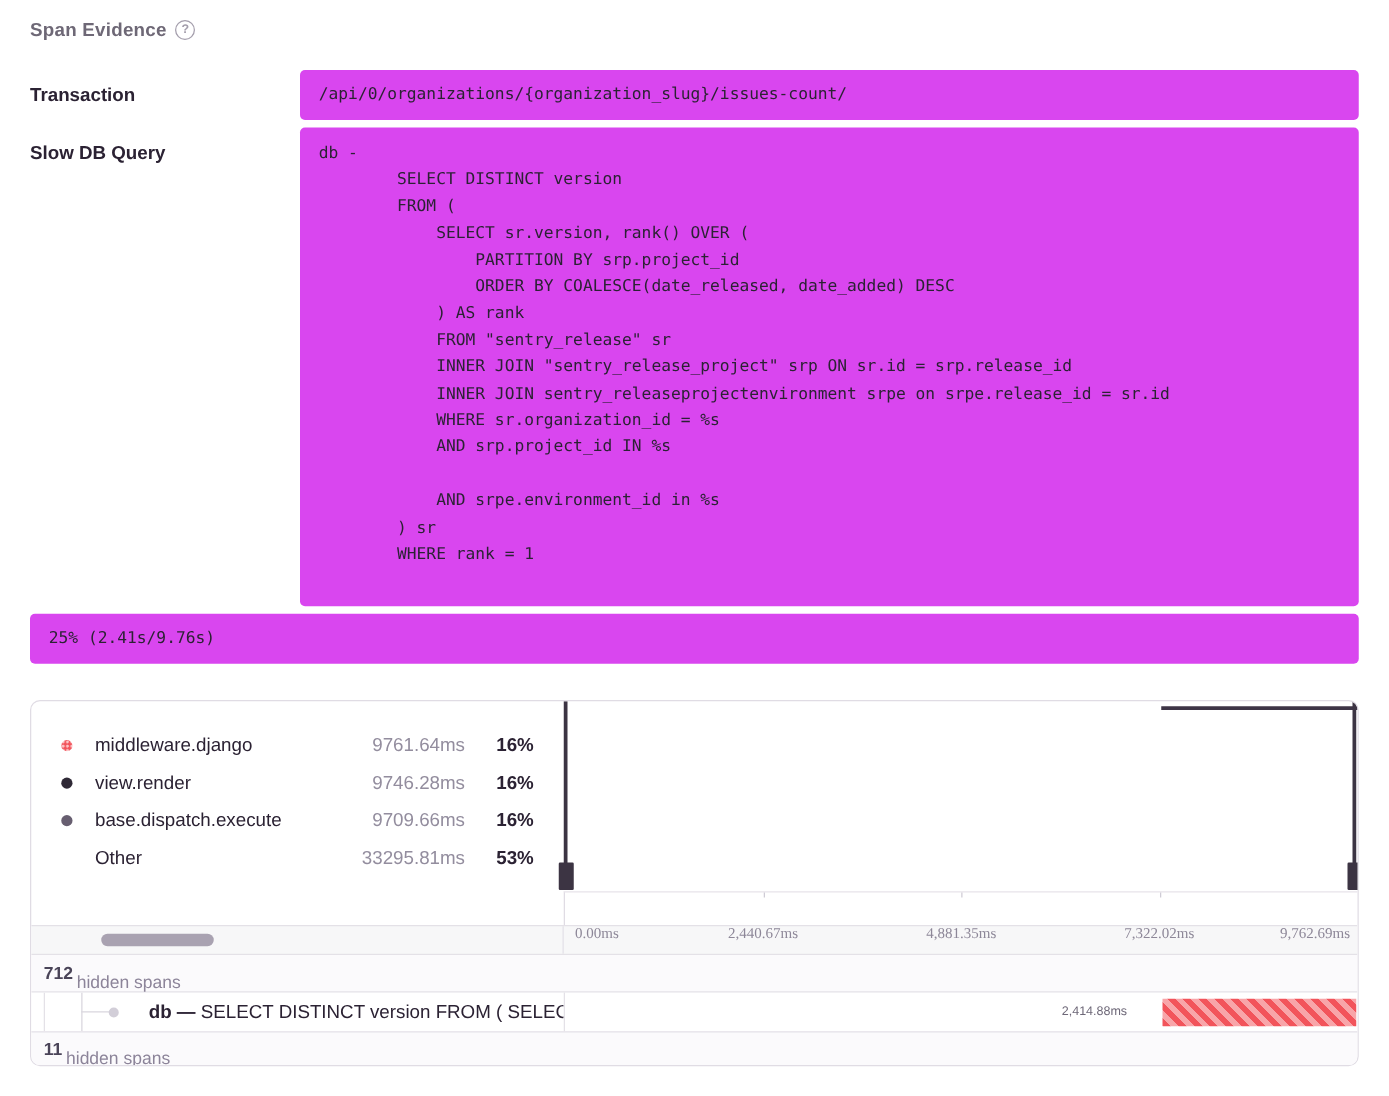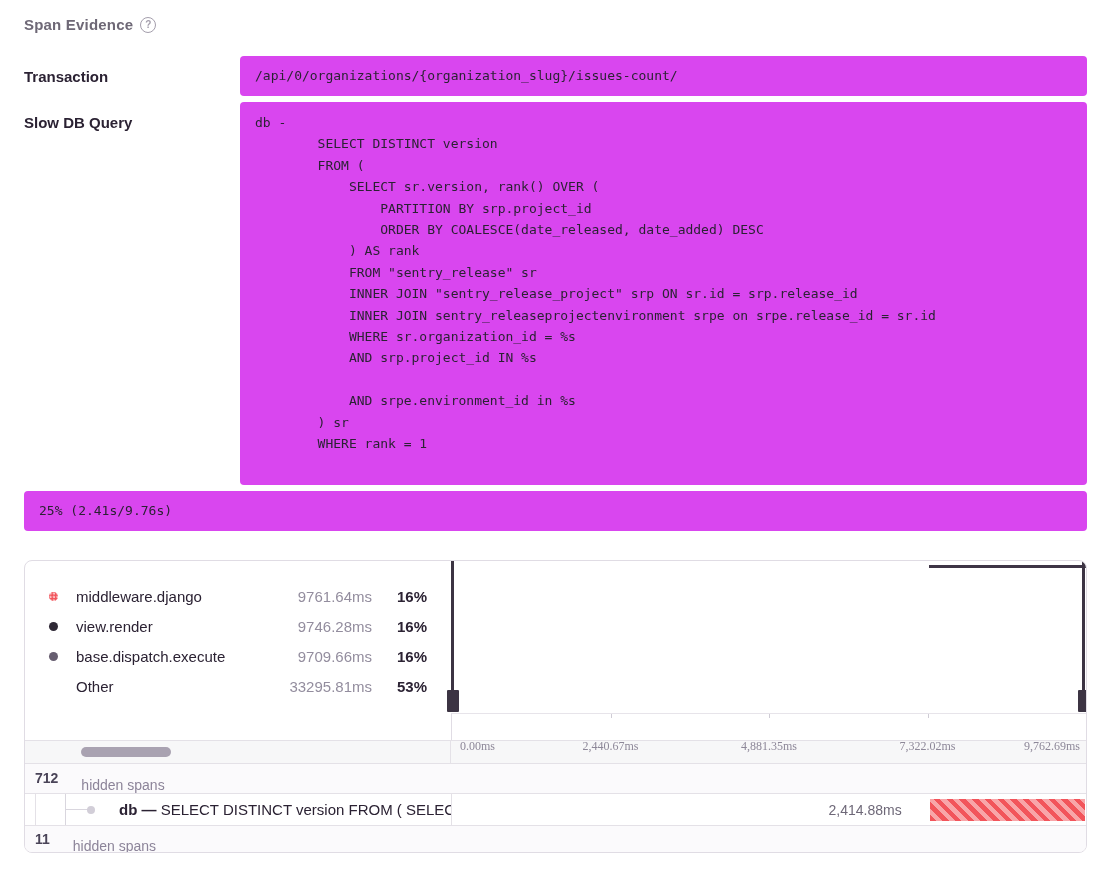--- a/index.html
+++ b/index.html
@@ -1,21 +1,21 @@
 <!DOCTYPE html>
 <html><head>
 <meta charset="utf-8">
 <style>
   * { margin: 0; padding: 0; box-sizing: border-box; }
   html, body { width: 1111px; height: 877px; background: #fff; overflow: hidden; }
   body { font-family: "Liberation Sans", sans-serif; color: #2b2233; }
   .wrap { padding: 16px 24px 0 24px; width: 1111px; }
 
   
-  .section-header { display: flex; align-items: flex-end; gap: 7px; margin-bottom: 23px; }
+  .section-header { display: flex; align-items: flex-start; gap: 7px; margin-bottom: 23px; }
   .section-title { font-size: 15px; font-weight: 700; color: #6e6876; letter-spacing: .2px; }
   .q-icon { width: 16px; height: 16px; border: 1.5px solid #a49eac; border-radius: 50%;
             color: #a49eac; font-size: 10px; font-weight: 700; display: flex;
             align-items: center; justify-content: center; line-height: 1; }
 
   
   .field-row { display: flex; align-items: stretch; margin-bottom: 6px; }
   .field-label { width: 216px; flex: 0 0 216px; font-size: 15px; font-weight: 700;
                  color: #2b2233; padding-top: 12px; }
   .field-value { flex: 1; background: #d946ef; border-radius: 4px;
@@ -63,36 +63,36 @@
   .axis-tick { position: absolute; top: 0; width: 1px; height: 4px; background: #cfccd5; }
   .axis-tick.p1 { left: 25%; } .axis-tick.p2 { left: 50%; } .axis-tick.p3 { left: 75%; }
 
   .scroll-row { height: 23px; background: #f7f7f8; border-top: 1px solid #e4e1e7; display: flex; }
   .scroll-left { width: 426px; flex: 0 0 426px; border-right: 1px solid #e4e1e7; position: relative; }
   .scroll-pill { position: absolute; left: 56px; top: 6px; width: 90px; height: 10px;
                  border-radius: 5px; background: #a9a2b1; }
 
   .hidden-row { height: 30px; background: #fbfafc; border-top: 1px solid #e4e1e7;
                 display: flex; align-items: center; padding-left: 10px; font-size: 14px; }
-  .hidden-count { font-weight: 700; color: #4a4458; margin-right: 23px; }
+  .hidden-count { font-weight: 700; color: #4a4458; margin-right: 3px; }
   .hidden-label { color: #8c8499; margin-top: 14px; }
 
   .span-row { height: 32px; border-top: 1px solid #e4e1e7; display: flex; background: #fff; }
   .span-left { width: 426px; flex: 0 0 426px; position: relative; overflow: hidden; }
   .gutter-border { position: absolute; left: 10px; top: 0; bottom: 0; width: 1px; background: #e4e1e7; }
   .tree-vline { position: absolute; left: 40px; top: 0; bottom: 0; width: 1px; background: #d9d6de; }
   .tree-hline { position: absolute; left: 40px; top: 15px; width: 24px; height: 1px; background: #d9d6de; }
   .tree-dot { position: absolute; left: 62px; top: 12px; width: 8px; height: 8px;
               border-radius: 50%; background: #d2ced8; }
   .span-text { position: absolute; left: 77px; top: 0; right: 0; height: 32px; line-height: 32px;
                font-size: 15px; white-space: nowrap; overflow: hidden; }
   .span-op { font-weight: 700; color: #2b2233; margin-left: 17px; }
   .span-desc { color: #2b2233; }
   .span-right { flex: 1; border-left: 1px solid #e4e1e7; position: relative; }
-  .span-duration { position: absolute; top: 0; line-height: 32px; font-size: 14px; color: #6e6878;
+  .span-duration { position: absolute; top: 0; line-height: 32px; font-size: 10px; color: #6e6878;
                    right: calc(24.5% + 29px); }
   .span-bar { position: absolute; top: 5px; right: 1px; width: 24.5%; height: 22px;
               background: repeating-linear-gradient(45deg, #f2545b 0 4.5px, #f8a5a9 4.5px 9px); }
   .hidden-row.last { height: 27px; }
 </style>
 </head>
 <body>
 
 <div class="wrap">
 

